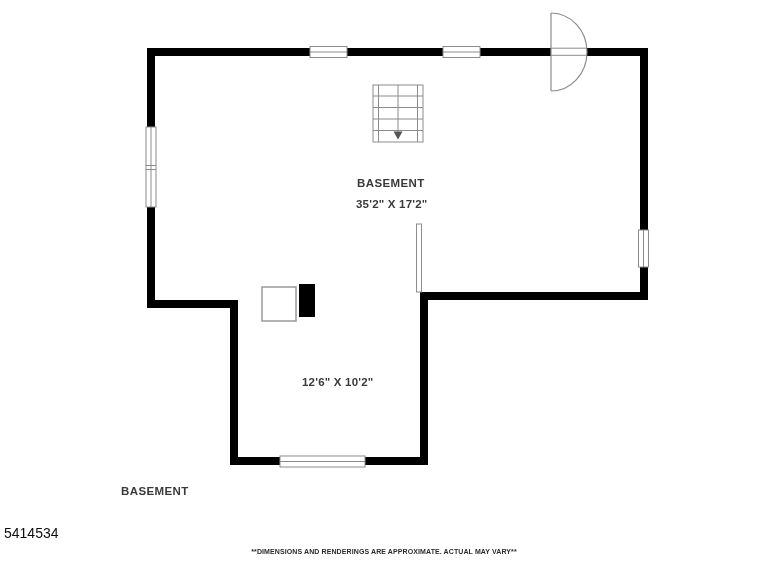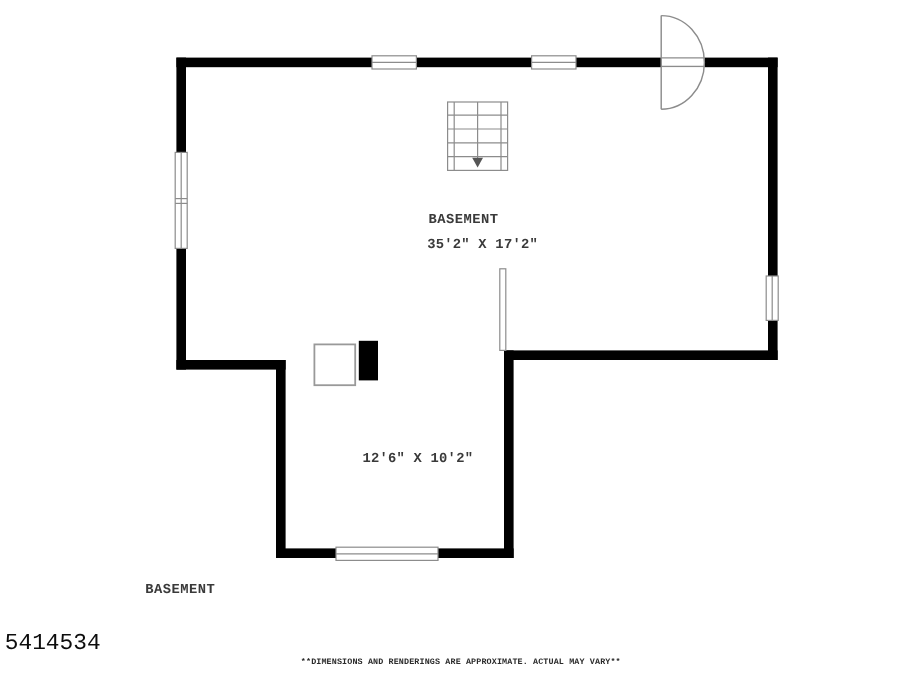--- a/index.html
+++ b/index.html
@@ -9,35 +9,34 @@
     height: 576px;
     background: #ffffff;
     overflow: hidden;
     font-family: "Liberation Sans", sans-serif;
   }
   svg.plan { position: absolute; left: 0; top: 0; }
   .label {
     position: absolute;
     color: #3a3a3a;
     white-space: nowrap;
-    font-family: Liberation Mono, monospace;
   }
   .room-name   { left: 357px; top: 177px; font-size: 11.5px; font-weight: 600; letter-spacing: 0.4px; }
   .room-dims   { left: 356px; top: 198px; font-size: 11.5px; font-weight: 600; letter-spacing: 0.2px; }
   .lower-dims  { left: 302px; top: 376px; font-size: 11.5px; font-weight: 600; letter-spacing: 0.2px; }
   .floor-label { left: 121px; top: 485px; font-size: 11.5px; font-weight: 600; letter-spacing: 0.4px; }
   .disclaimer  {
     left: 0; top: 548px; width: 768px;
     text-align: center;
     font-size: 7px; font-weight: 700;
     color: #2b2b2b; letter-spacing: 0.1px;
   }
   .listing-id  {
     left: 4px; top: 525px;
-    font-size: 19px; font-weight: 400;
+    font-size: 14px; font-weight: 400;
     color: #0d0d0d; letter-spacing: 0px;
   }
 </style>
 </head>
 <body>
 
 <div class="canvas">
 
   <svg class="plan" width="768" height="576" viewBox="0 0 768 576">
 

